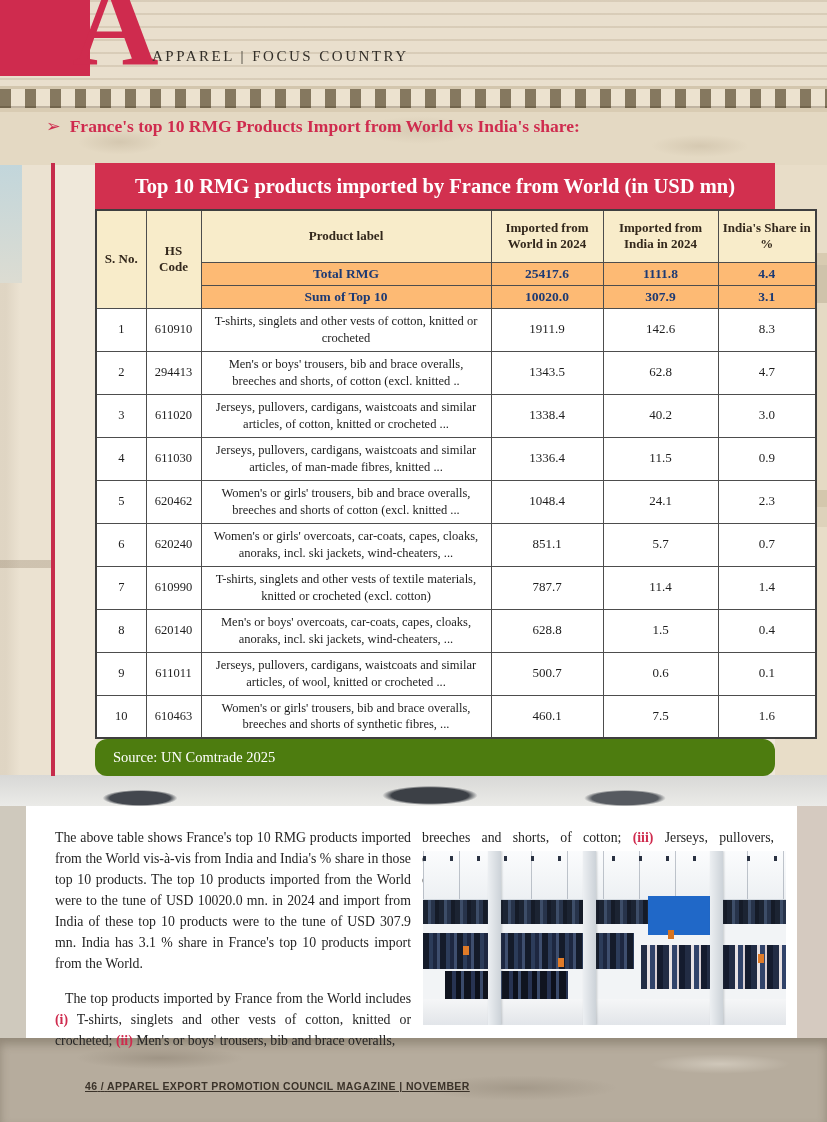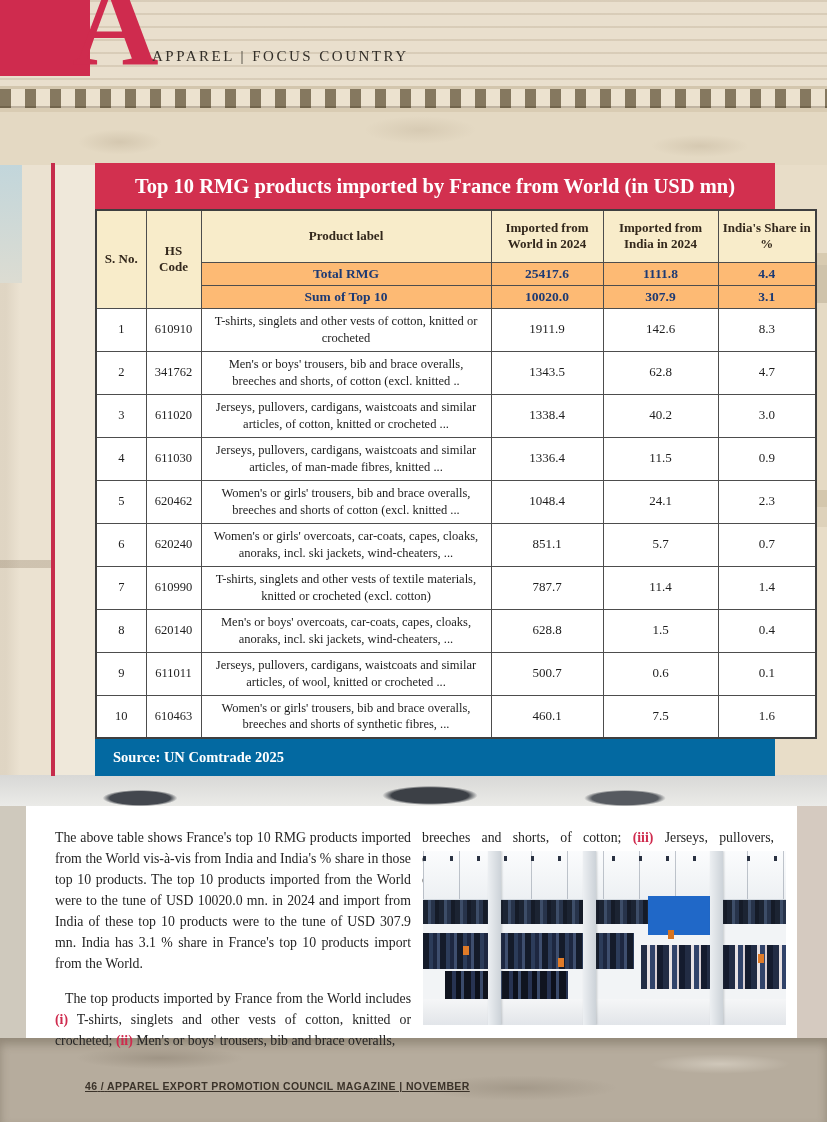--- a/index.html
+++ b/index.html
@@ -74,22 +74,22 @@
     background:#ffffff; border:2px solid #3f3f3f; }
   table.rmg th, table.rmg td { border:1px solid #4d4d4d; text-align:center;
     vertical-align:middle; padding:2px 4px; box-sizing:border-box; }
   th.colhead { background:#f8ecca; color:#33281c; font-size:13px; font-weight:bold;
     height:52px; line-height:1.25; }
   th.rowhead { background:#f8ecca; color:#33281c; font-size:13px; font-weight:bold; }
   tr.summary td { background:#fdba74; color:#1d3a74; font-weight:bold;
     font-size:13.5px; height:23px; }
   tr.datarow td { font-size:12.5px; color:#1d1d1d; height:43px; line-height:1.3; }
   tr.datarow td.num { font-size:13px; }
-  .source-bar { height:37px; background:#0369a1; color:#ffffff; font-weight:bold;
-    font-size:14.5px; line-height:37px; padding-left:18px; }
+  .source-bar { height:37px; background:#4d7c0f; color:#ffffff; font-weight:normal;
+    font-size:14.5px; line-height:37px; padding-left:18px;border-radius:12px; }
   
   .body-panel { position:absolute; left:26px; top:806px; width:771px; height:232px; background:#ffffff; }
   .col1 { position:absolute; left:29px; top:22px; width:356px; font-size:13.8px;
     line-height:1.52; color:#242424; text-align:justify; }
   .col2 { position:absolute; left:396px; top:22px; width:352px; font-size:13.8px;
     line-height:1.52; color:#242424; text-align:justify; }
   .col1 p, .col2 p { margin:0 0 14px 0;font-family:Liberation Serif, serif; }
   .para-indent { text-indent:10px; }
   .roman { color:#cf2b4e; font-weight:bold; }
   
@@ -135,20 +135,23 @@
   <div class="bg-right-strip"></div>
   <div class="bg-cars"></div>
   <div class="bg-left-lower"></div>
   <div class="bg-right-lower"></div>
   <div class="bg-pavement"></div>
 
   <div class="logo-block"></div>
   <div class="logo-a">A</div>
   <div class="brand-label">APPAREL | FOCUS COUNTRY</div>
 
+  <div class="heading">
+    <span class="arrow">➢</span><span>France's top 10 RMG Products Import from World vs India's share:</span>
+  </div>
 
   <div class="table-block">
     <div class="table-title">Top 10 RMG products imported by France from World (in USD mn)</div>
     <table class="rmg">
       <colgroup>
         <col style="width:50px">
           <col style="width:55px">
           <col style="width:290px">
         <col style="width:112px">
           <col style="width:115px">
@@ -180,21 +183,21 @@
         <tr class="datarow">
           <td>1</td>
           <td>610910</td>
           <td>T-shirts, singlets and other vests of cotton, knitted or crocheted</td>
           <td class="num">1911.9</td>
           <td class="num">142.6</td>
           <td class="num">8.3</td>
         </tr>
         <tr class="datarow">
           <td>2</td>
-          <td>341762</td>
+          <td>294413</td>
           <td>Men's or boys' trousers, bib and brace overalls, breeches and shorts, of cotton (excl. knitted ..</td>
           <td class="num">1343.5</td>
           <td class="num">62.8</td>
           <td class="num">4.7</td>
         </tr>
         <tr class="datarow">
           <td>3</td>
           <td>611020</td>
           <td>Jerseys, pullovers, cardigans, waistcoats and similar articles, of cotton, knitted or crocheted ...</td>
           <td class="num">1338.4</td>

